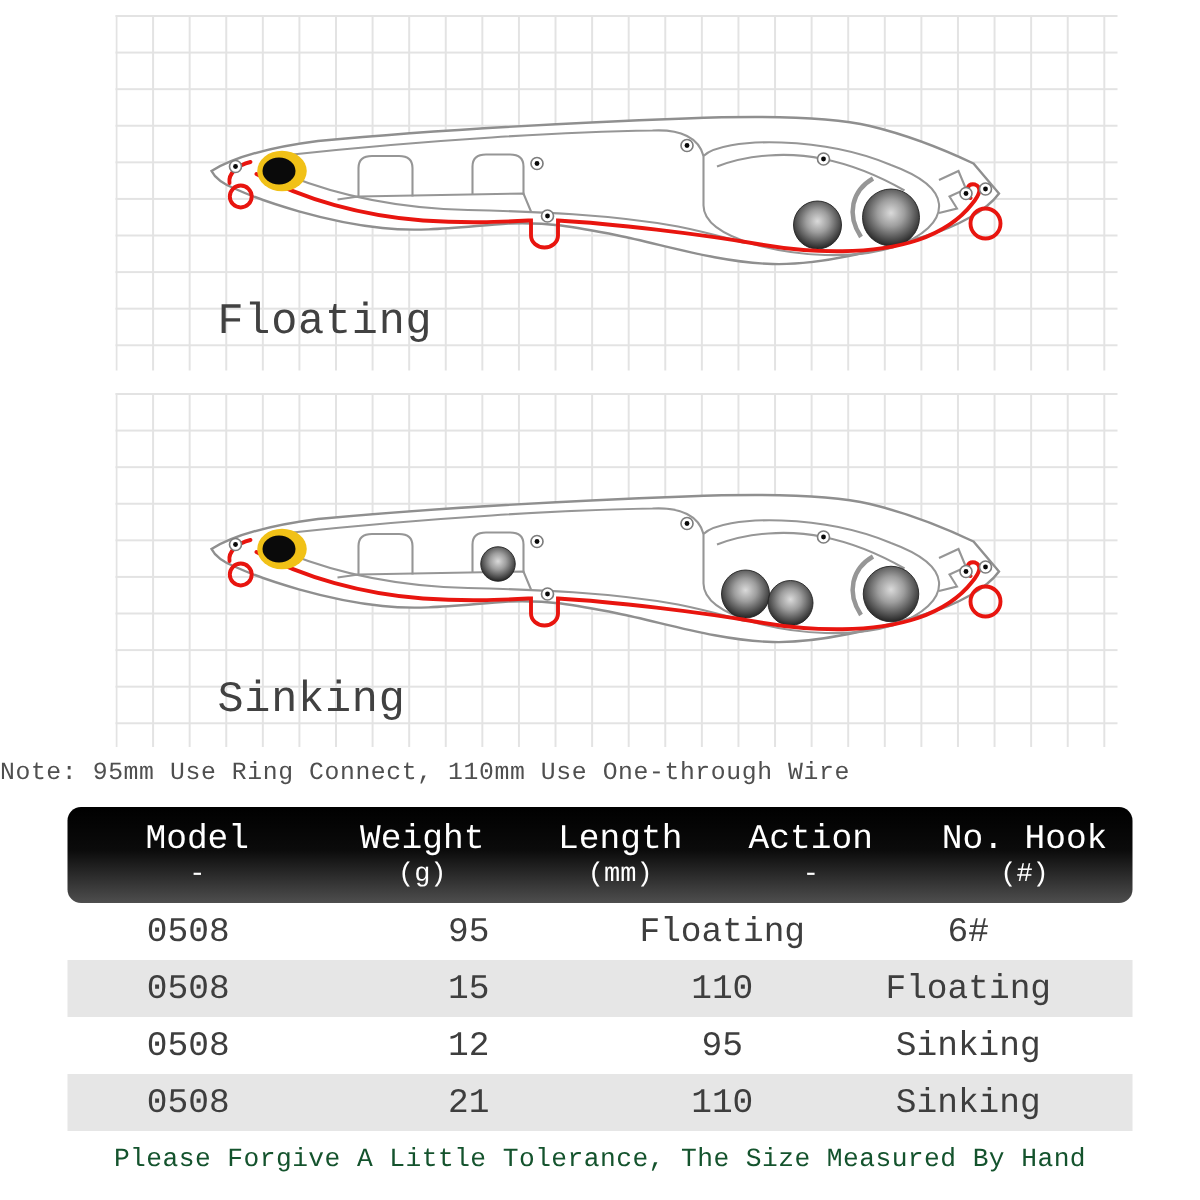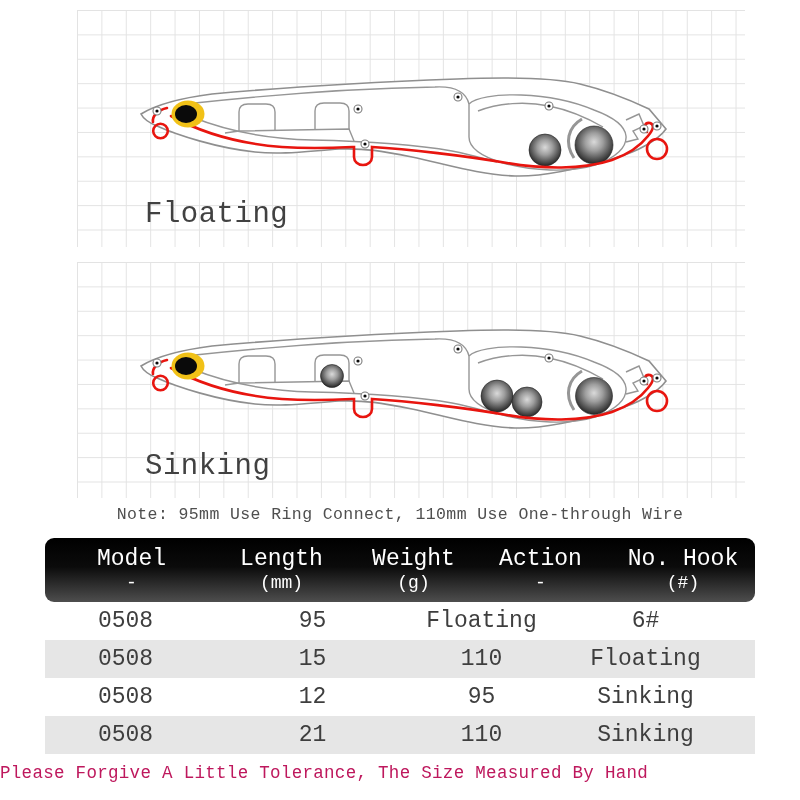--- a/index.html
+++ b/index.html
@@ -14,42 +14,42 @@
       linear-gradient(to bottom,#e3e3e3 1px,transparent 1px);
     background-size:24.4px 24.4px;
   }
   #panel-floating{top:10px;height:237px;}
   #panel-sinking{top:262px;height:236px;}
   .lure-svg{position:absolute;left:0;top:0;width:668px;height:237px;}
   .panel-label{
     position:absolute;left:68px;top:188px;font-size:29px;color:#414141;letter-spacing:0.5px;
   }
   .note-line{
-    position:absolute;left:0;top:505px;width:800px;text-align:center;
+    position:absolute;left:0;top:505px;width:800px;
     font-size:16.5px;letter-spacing:0.4px;color:#4f4f4f;
   }
   .spec-table{position:absolute;left:45px;top:538px;width:710px;}
   .thead{
     height:64px;border-radius:9px;
     background:linear-gradient(180deg,#000000 0%,#0b0b0b 45%,#4e4e4e 100%);
     display:grid;grid-template-columns:161px 139px 125px 129px 156px;
     align-items:center;color:#ffffff;
   }
   .th{display:flex;flex-direction:column;align-items:center;justify-content:center;line-height:1.15;padding-left:12px;}
   .th .main{font-size:23px;}
   .th .sub{font-size:18px;margin-top:1px;}
   .trow{
     height:38px;display:grid;grid-template-columns:161px 139px 125px 129px 156px;
     align-items:center;font-size:23px;color:#3e3e3e;gap:37px;
   }
   .trow.alt{background:#e6e6e6;}
   .td{text-align:center;}
   .footer-line{
-    position:absolute;left:0;top:763px;width:800px;text-align:left;
-    font-size:17.5px;color:#be185d;letter-spacing:0.3px;
+    position:absolute;left:0;top:763px;width:800px;text-align:center;
+    font-size:17.5px;color:#14532d;letter-spacing:0.3px;
   }
 </style>
 </head>
 <body>
 
 <div id="stage">
 
   <div class="grid-panel" id="panel-floating">
     <svg class="lure-svg" viewBox="0 0 668 237">
       <defs>
@@ -180,26 +180,26 @@
 
   <div class="note-line">Note: 95mm Use Ring Connect, 110mm Use One-through Wire</div>
 
   <div class="spec-table">
     <div class="thead">
       <div class="th">
         <span class="main">Model</span>
         <span class="sub">-</span>
       </div>
       <div class="th">
+        <span class="main">Weight</span>
+        <span class="sub">(g)</span>
+      </div>
+      <div class="th">
         <span class="main">Length</span>
         <span class="sub">(mm)</span>
-      </div>
-      <div class="th">
-        <span class="main">Weight</span>
-        <span class="sub">(g)</span>
       </div>
       <div class="th">
         <span class="main">Action</span>
         <span class="sub">-</span>
       </div>
       <div class="th">
         <span class="main">No. Hook</span>
         <span class="sub">(#)</span>
       </div>
     </div>

